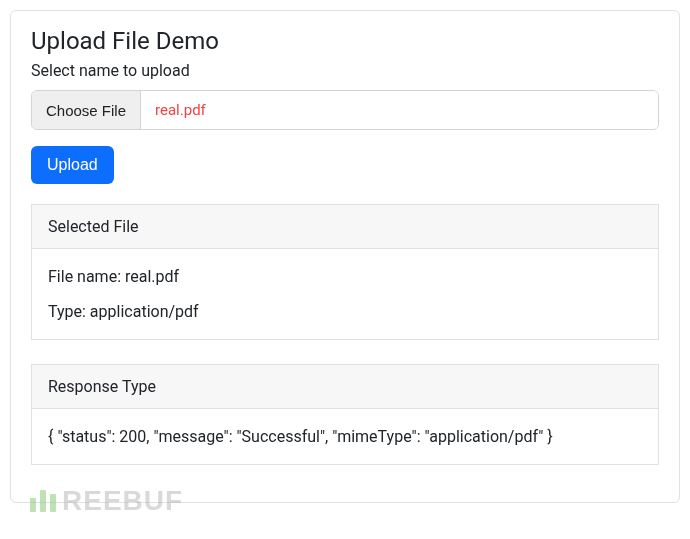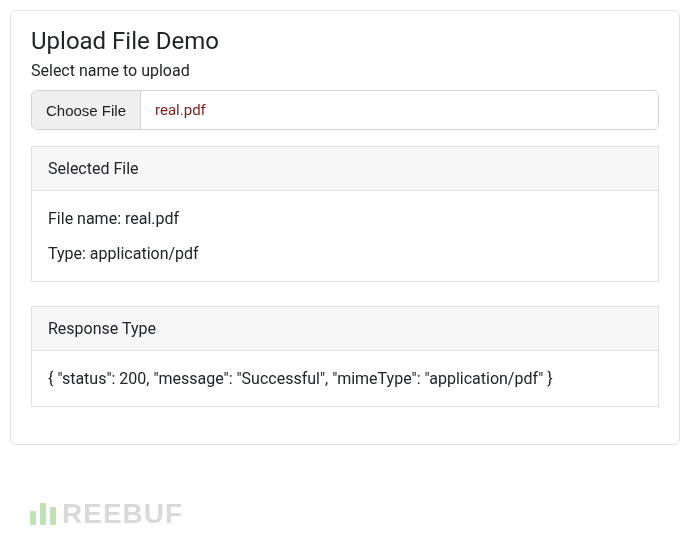--- a/index.html
+++ b/index.html
@@ -47,21 +47,21 @@
       cursor: pointer;
       display: flex;
       align-items: center;
     }
     .file-name {
       flex: 1;
       padding: 0 14px;
       display: flex;
       align-items: center;
       font-size: 15px;
-      color: #7f1d1d;
+      color: #ef4444;
       background: #fff;
     }
     .upload-btn {
       background: #0d6efd;
       color: #fff;
       border: none;
       border-radius: 6px;
       padding: 10px 16px;
       font-size: 16px;
       cursor: pointer;
@@ -90,21 +90,21 @@
     .card-body p { margin-bottom: 16px; }
     .card-body p:last-child { margin-bottom: 0; }
     .response-text {
       font-size: 16px;
       color: #212529;
       white-space: nowrap;
     }
     .watermark {
       position: fixed;
       left: 30px;
-      bottom: 9px;
+      bottom: 22px;
       font-family: Arial, sans-serif;
       font-size: 28px;
       font-weight: 700;
       letter-spacing: 1px;
       color: rgba(170,170,170,0.45);
       pointer-events: none;
       user-select: none;
       display: flex;
       align-items: center;
       gap: 2px;
@@ -128,20 +128,21 @@
 
 <div class="container">
   <h2 class="title">Upload File Demo</h2>
   <div class="subtitle">Select name to upload</div>
 
   <div class="file-input-wrap">
     <button class="file-choose-btn">Choose File</button>
     <div class="file-name">real.pdf</div>
   </div>
 
+  <button class="upload-btn">Upload</button>
 
   <div class="card">
     <div class="card-header">Selected File</div>
     <div class="card-body">
       <p>File name: real.pdf</p>
       <p>Type: application/pdf</p>
     </div>
   </div>
 
   <div class="card">

